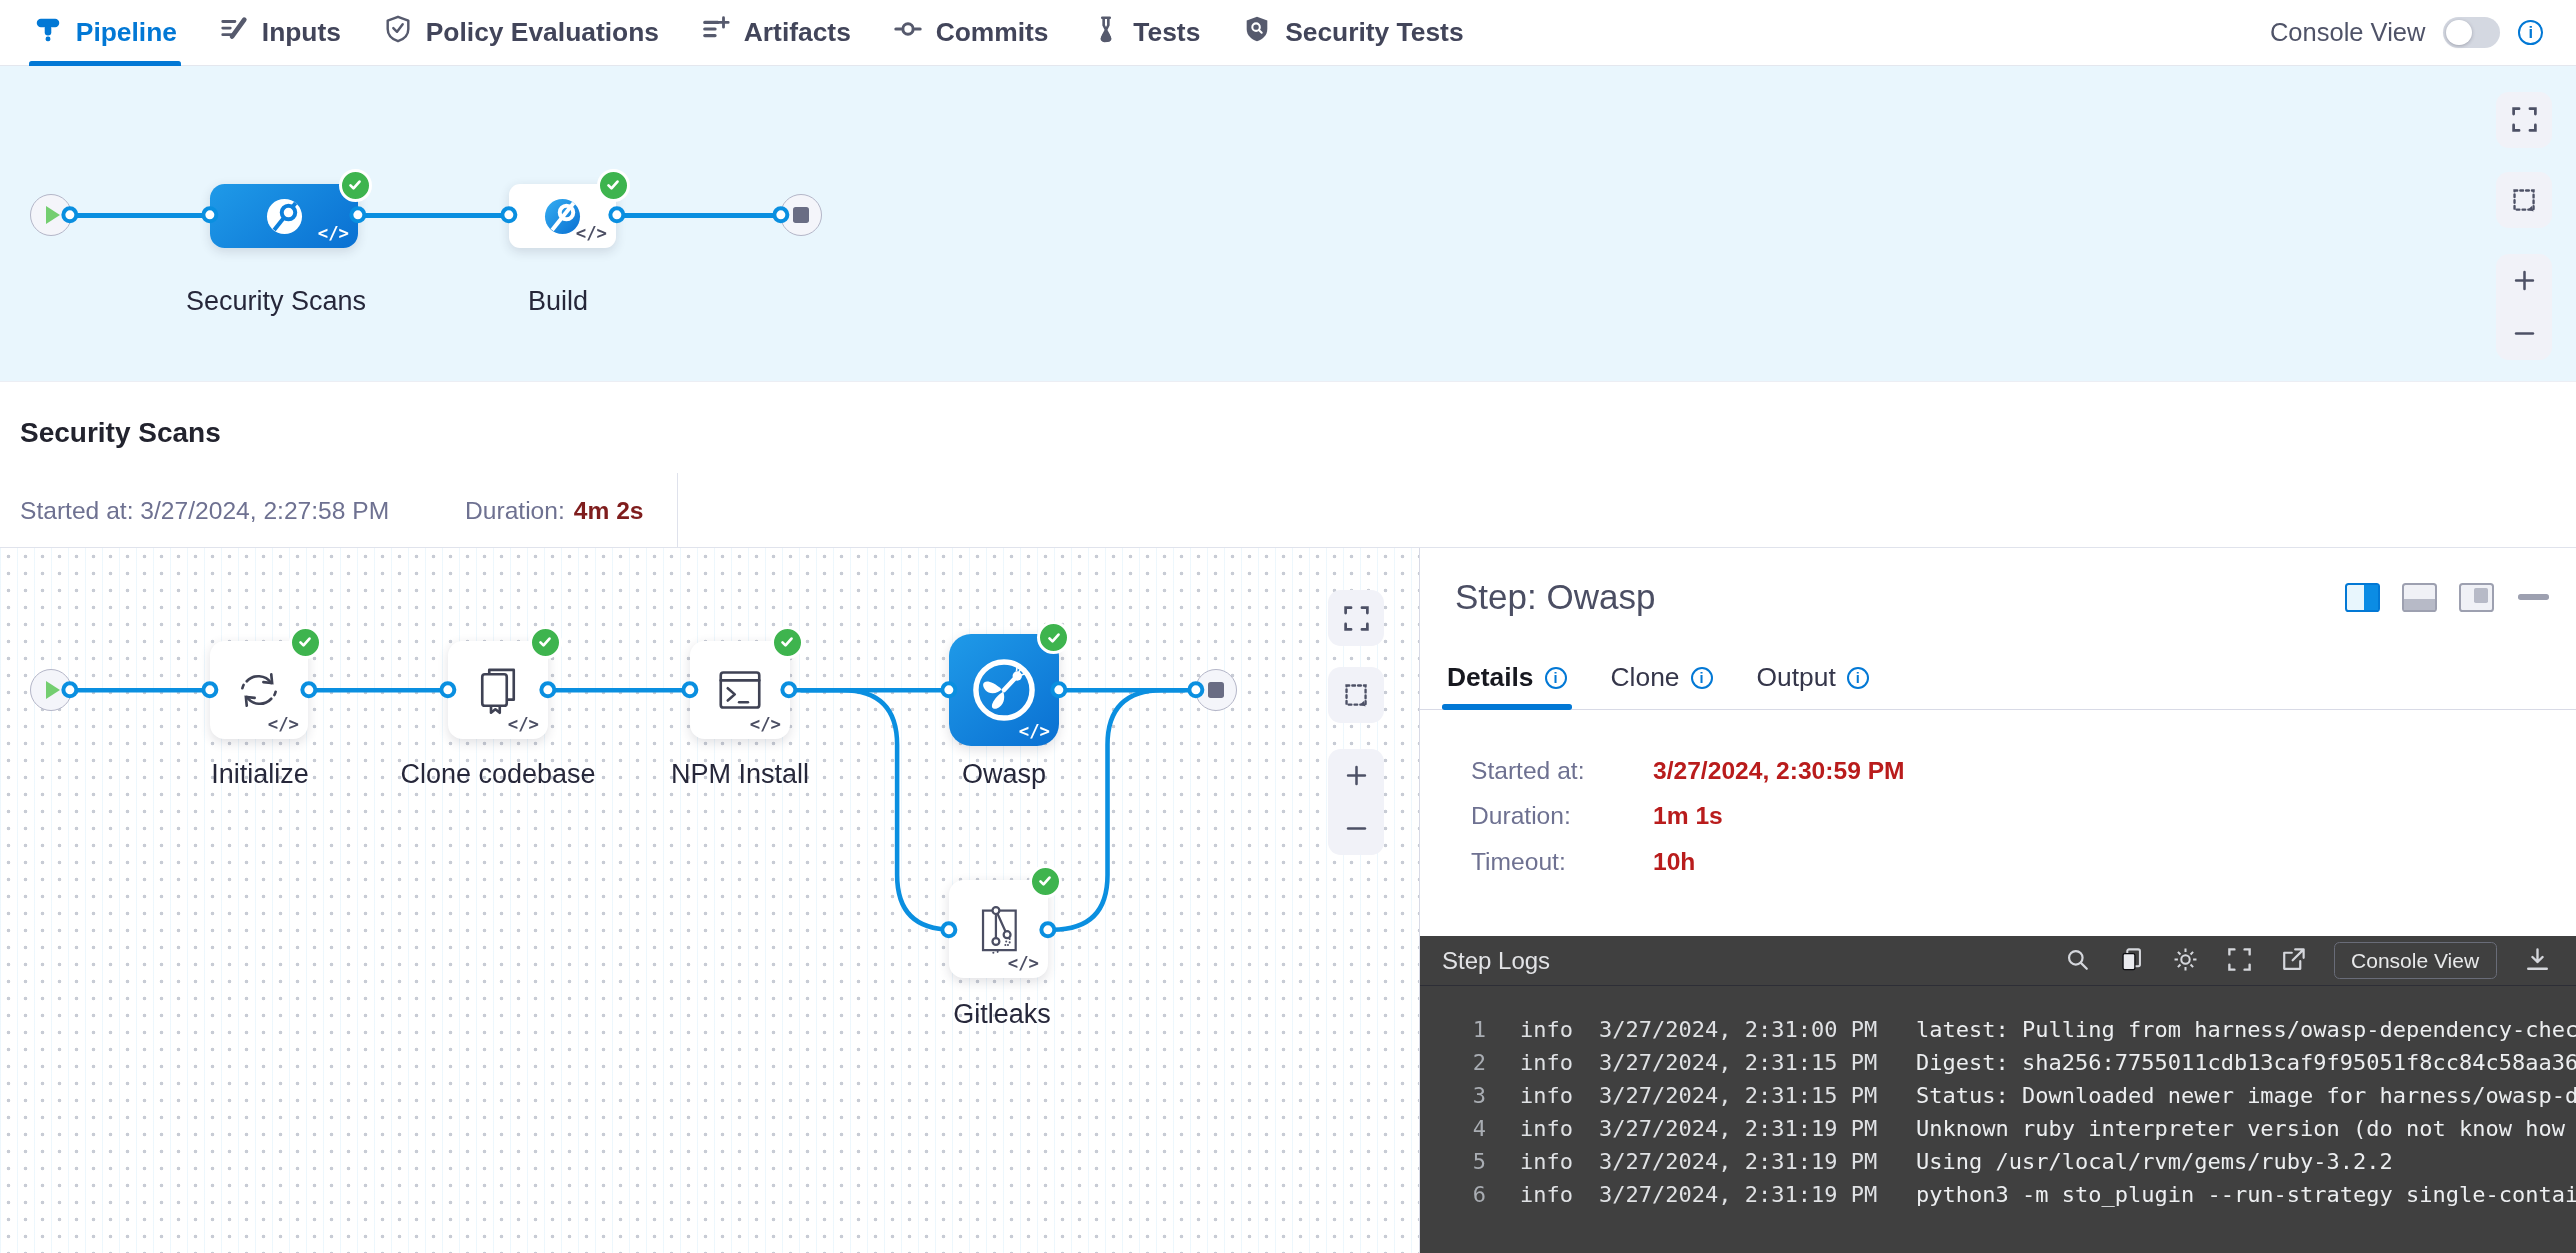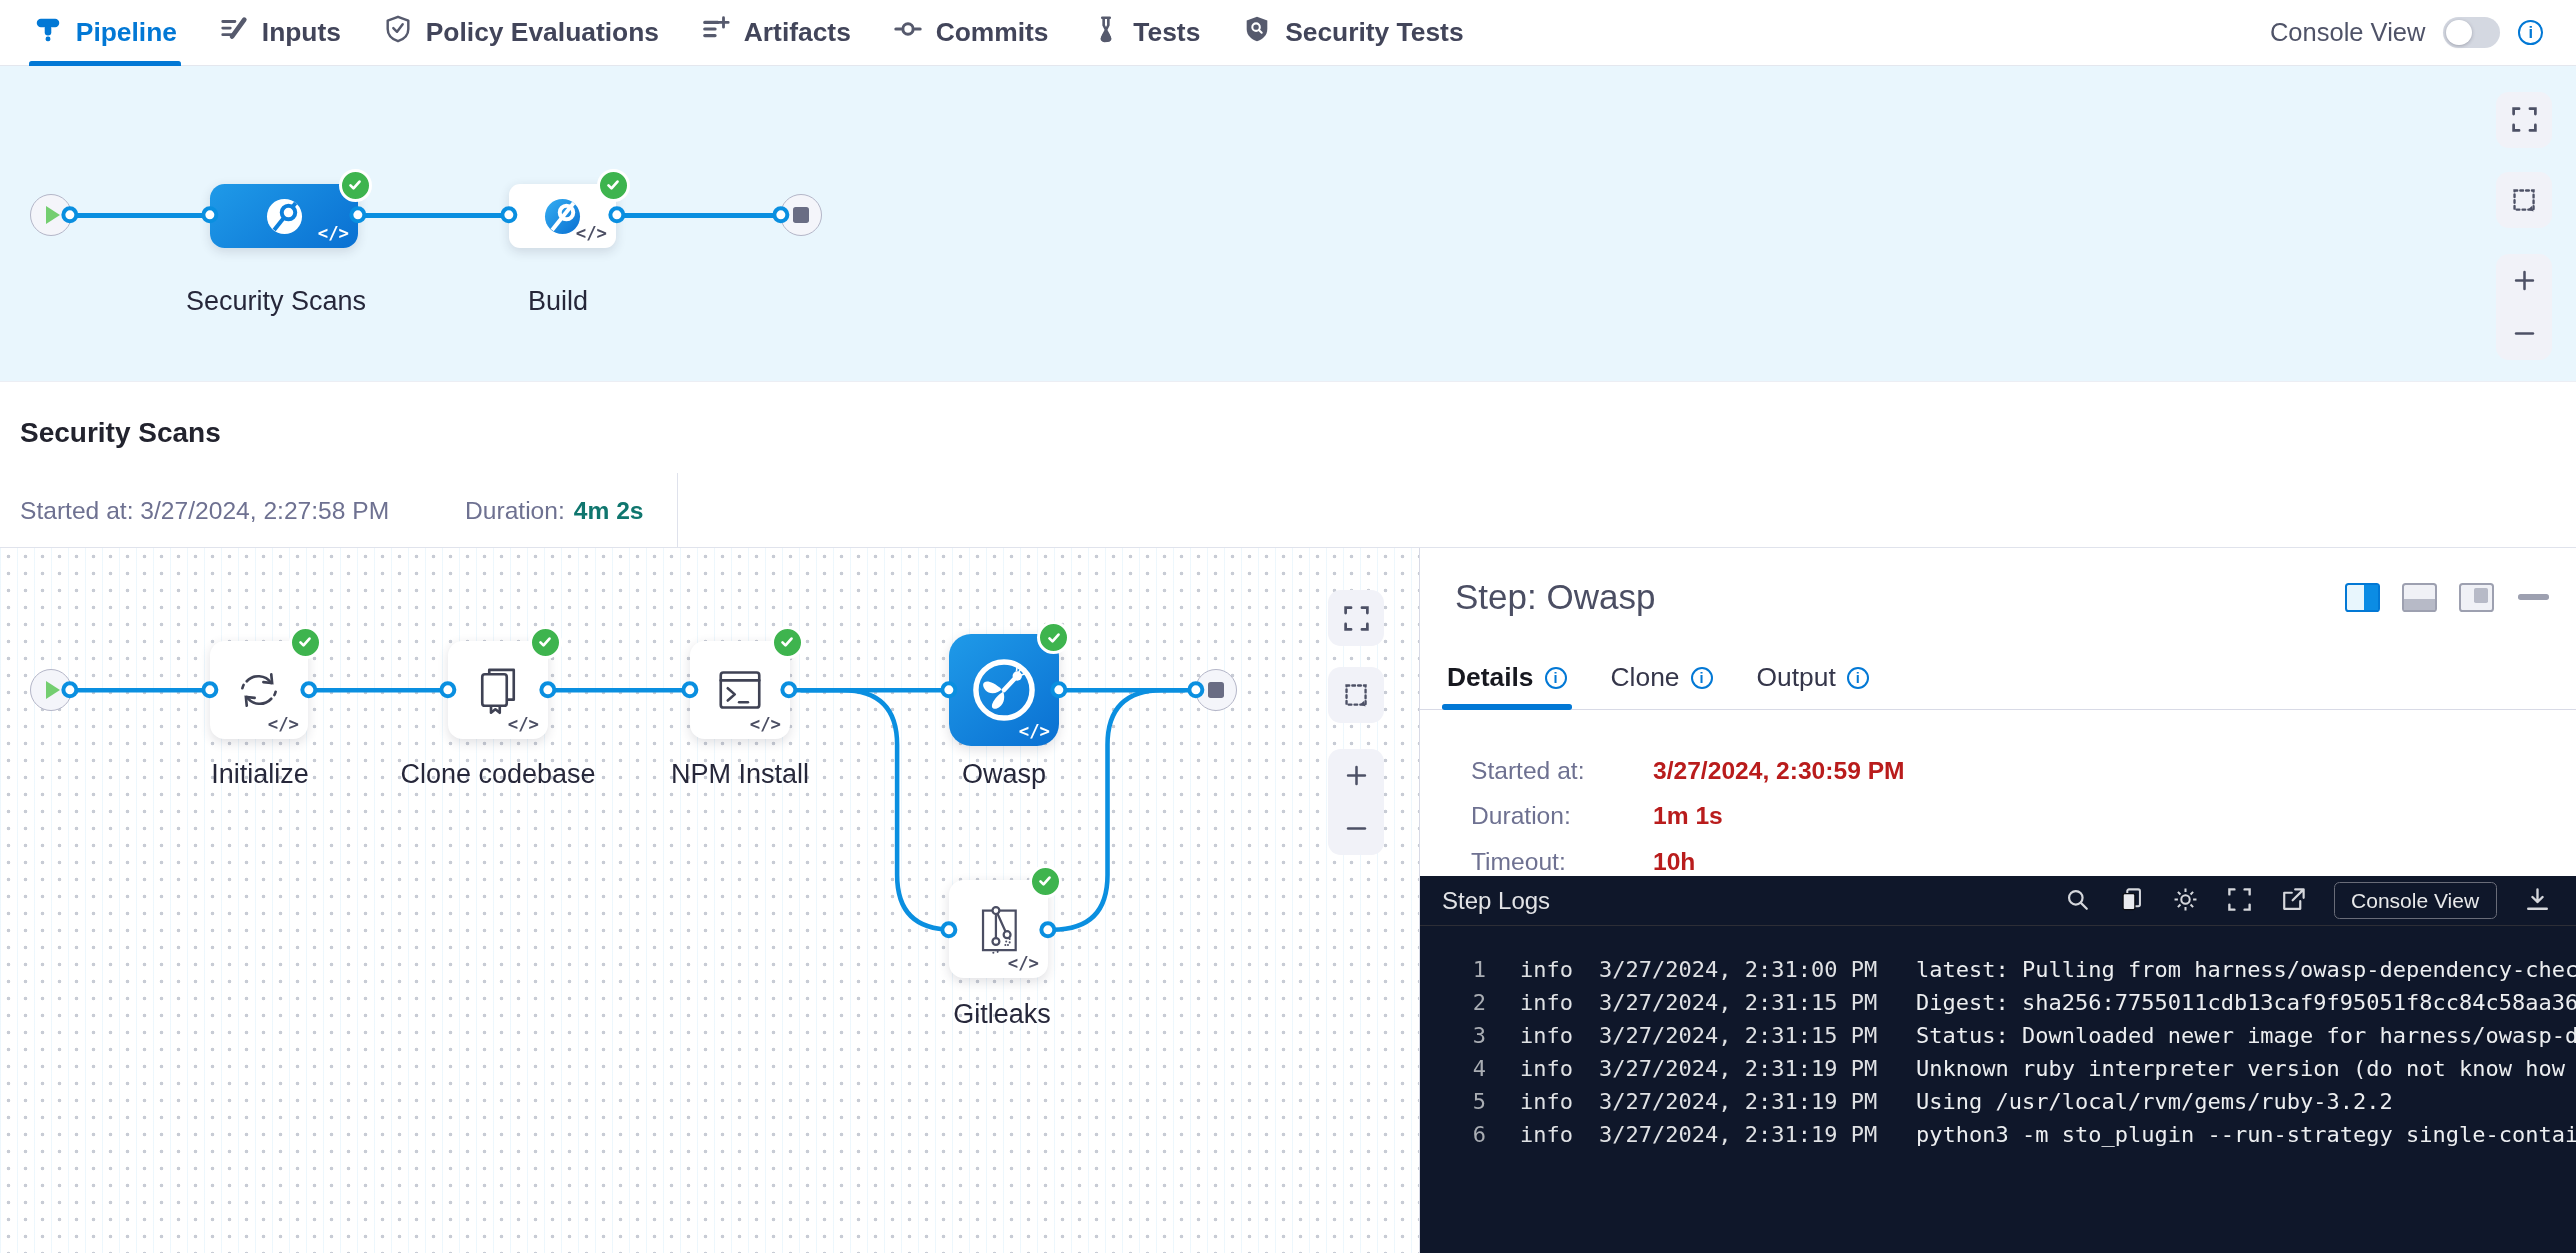--- a/index.html
+++ b/index.html
@@ -64,21 +64,21 @@
     display:flex; flex-direction:column; z-index:8; }
   .cv-zoom > div { flex:1; display:flex; align-items:center; justify-content:center; color:#4d5166; cursor:pointer; }
   .cv-zoom svg { width:27px; height:27px; }
 
   
   .stage-info { position:absolute; top:381px; left:0; right:0; height:166px; background:#fff;
     border-top:0.9px solid #eceef4; padding:35px 0 0 20px; }
   .stage-info h2 { font-size:28px; font-weight:700; color:#22232e; }
   .stage-info .row { margin-top:24px; display:flex; align-items:center; font-size:24.6px; color:#6e7191; }
   .stage-info .started { width:445px; }
-  .stage-info .dur-val { color:#0f766e; font-weight:700; margin-left:9px; }
+  .stage-info .dur-val { color:#7f1d1d; font-weight:700; margin-left:9px; }
   .stage-info .vdiv { width:0.9px; height:75px; background:#dfe2ec; margin-left:33px; align-self:center; }
 
   
   .lower { position:absolute; top:547px; left:0; right:0; bottom:0; border-top:0.9px solid #e0e3ec; }
   .canvas { position:absolute; left:0; top:0; width:1419px; height:707px; background:#fff; overflow:hidden;
     background-image:
       radial-gradient(circle, #c8ccd5 1.5px, transparent 2.1px),
       linear-gradient(to right, rgba(10,143,224,0.07) 1.4px, transparent 1.4px);
     background-size:17px 17px, 17px 17px;
   }
@@ -106,21 +106,21 @@
   .tab.active { font-weight:700; color:#17181f;text-align:center; }
   .tab.active::after { content:""; position:absolute; left:-5.5px; right:-5.5px; bottom:-0.9px; height:5.5px;
     background:#0278d5; border-radius:2.7px; }
 
   .details-grid { padding:47px 0 0 51px; }
   .detail-row { display:flex; margin-bottom:17.3px; font-size:24.6px; }
   .detail-row .dl { width:182px; color:#6e7191; }
   .detail-row .dv { color:#b91c1c; font-weight:700; }
 
   
-  .step-logs { position:absolute; left:0; right:0; bottom:0; height:377px; background:#0f172a; color:#e8e9ea; }
+  .step-logs { position:absolute; left:0; right:0; bottom:0; height:317px; background:#404040; color:#e8e9ea; }
   .logs-header { height:50px; display:flex; align-items:center; padding:0 25.5px 0 22px;
     border-bottom:0.9px solid #2d2e36; }
   .logs-title { font-size:24px; color:#e2e3e6; }
   .logs-actions { margin-left:auto; display:flex; align-items:center; gap:27px; }
   .logs-actions svg { width:27px; height:27px; cursor:pointer; }
   .console-btn { border:0.9px solid #696c78; border-radius:5.5px; padding:5.5px 16.4px; font-size:21px;
     color:#e8e9ea; cursor:pointer; white-space:nowrap; }
   .log-lines { padding-top:27px; font-family:"DejaVu Sans Mono",monospace; font-size:22px; }
   .log-line { display:flex; height:33px; align-items:center; white-space:nowrap; }
   .log-n { width:66px; text-align:right; color:#a9adb3; flex:0 0 auto; }

